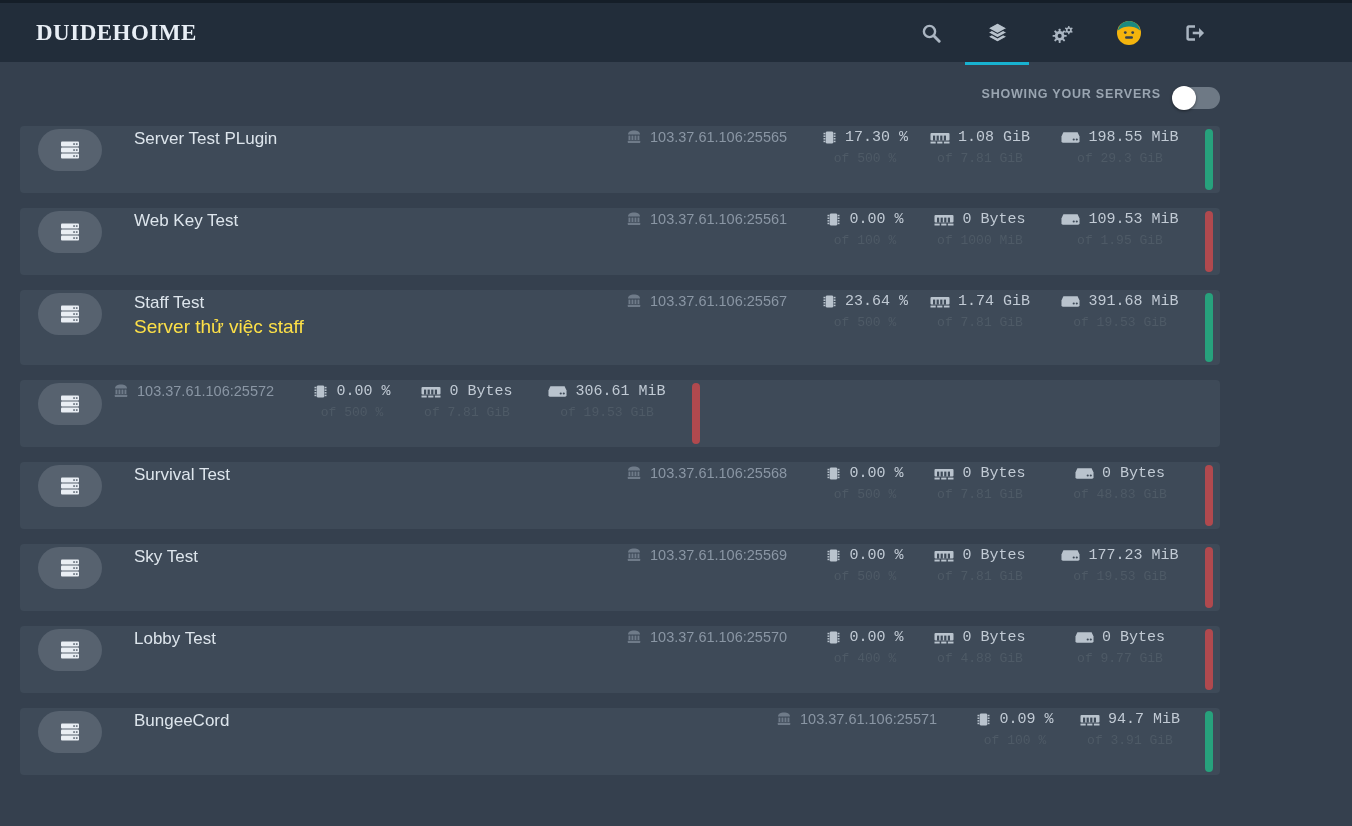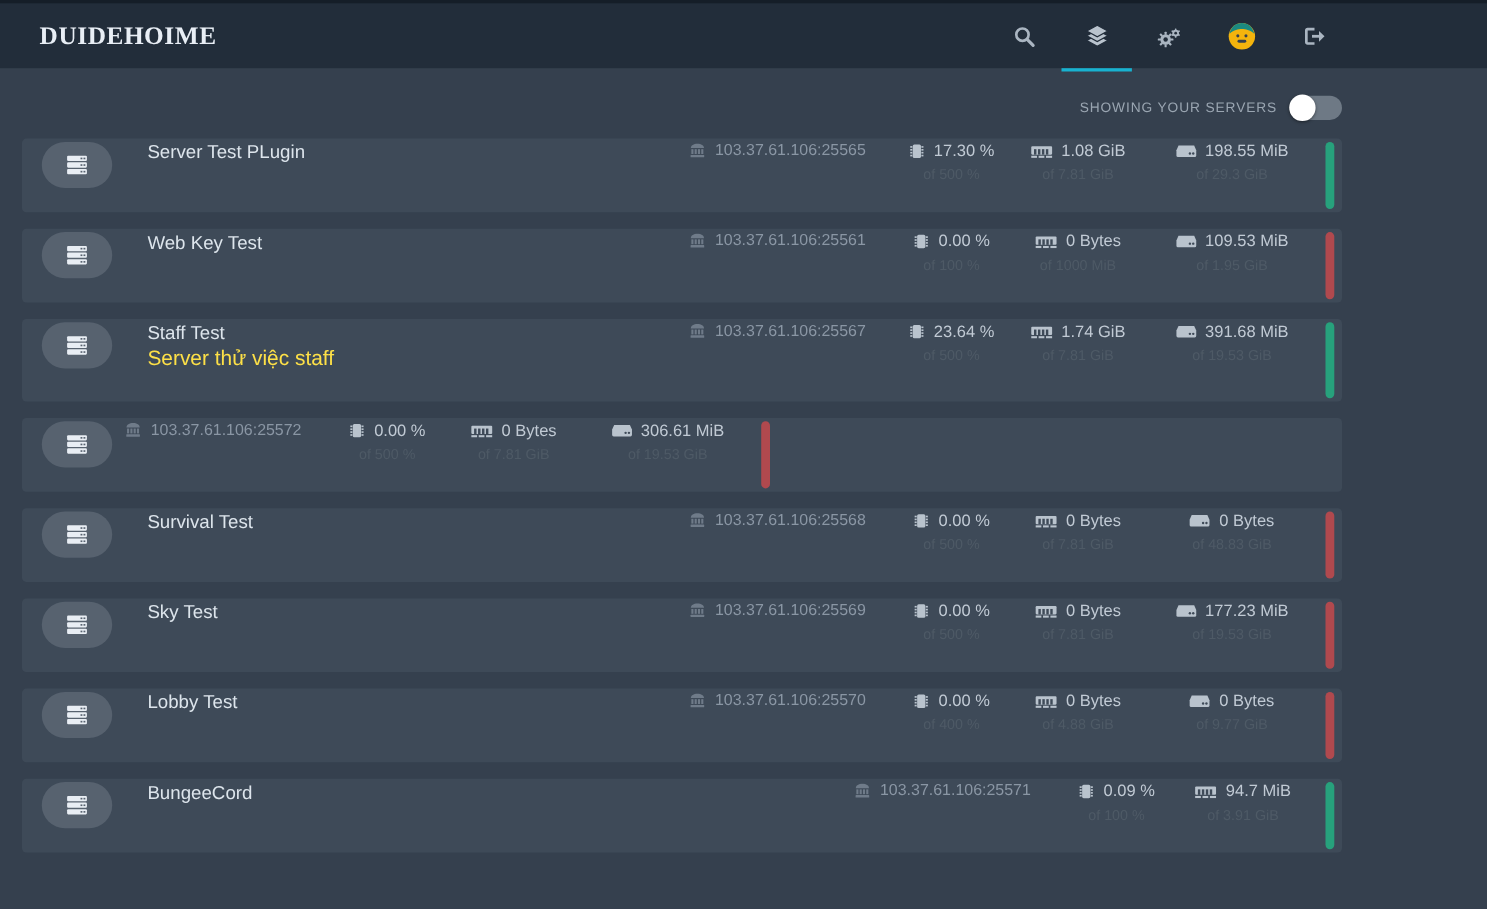--- a/index.html
+++ b/index.html
@@ -23,22 +23,22 @@
     width:66px; height:100%; display:flex; align-items:center;
     justify-content:center; cursor:pointer; position:relative;
   }
   .nav-item.active::after {
     content:""; position:absolute; bottom:-3px; left:1px; right:1px;
     height:3px; background:var(--accent,#18b2d0);
   }
   
   .content { width:1200px; margin-left:20px; }
   .toggle-row {
-    display:flex; justify-content:flex-end; align-items:center;
-    gap:13px; margin:25px 0 17px;
+    display:flex; justify-content:flex-end; 
+    gap:13px; margin:25px 0 17px;font-weight:bold;
   }
   .toggle-label { color:#9aa5b1; font-size:12.5px; letter-spacing:.8px; }
   .toggle {
     width:46px; height:22px; background:#6e7985; border-radius:12px;
     position:relative; cursor:pointer;
   }
   .toggle-knob {
     width:24px; height:24px; background:#fff; border-radius:50%;
     position:absolute; left:-2px; top:-1px; box-shadow:0 1px 3px rgba(0,0,0,.45);
   }
@@ -54,21 +54,21 @@
     border-radius:22px; display:flex; align-items:center; justify-content:center;
     cursor:pointer;
   }
   .name-block { flex:1; margin-left:32px; overflow:hidden; }
   .server-name { color:#dde5ec; font-size:17px; }
   .server-subtitle { color:#fde047; font-size:19px; margin-top:3px; }
   .ip-block {
     width:200px; display:flex; align-items:center; gap:9px;
     color:#8a96a4; font-size:14.5px; padding-left:12px;
   }
-  .stat { width:100px; display:flex; flex-direction:column; align-items:center; gap:5px; }
+  .stat { width:100px; display:flex; flex-direction:column; align-items:center; gap:5px;font-family:Liberation Mono, monospace; }
   .stat.ram  { width:130px; }
   .stat.disk { width:150px; }
   .stat-main { display:flex; align-items:center; gap:8px; color:#c1cad4; font-size:15px; white-space:nowrap; }
   .stat-sub  { color:#4e5a66; font-size:13px; white-space:nowrap; }
   .status-pill {
     width:8px; align-self:stretch; border-radius:5px; margin-left:10px;
     background:#666;
   }
 </style>
 </head>

